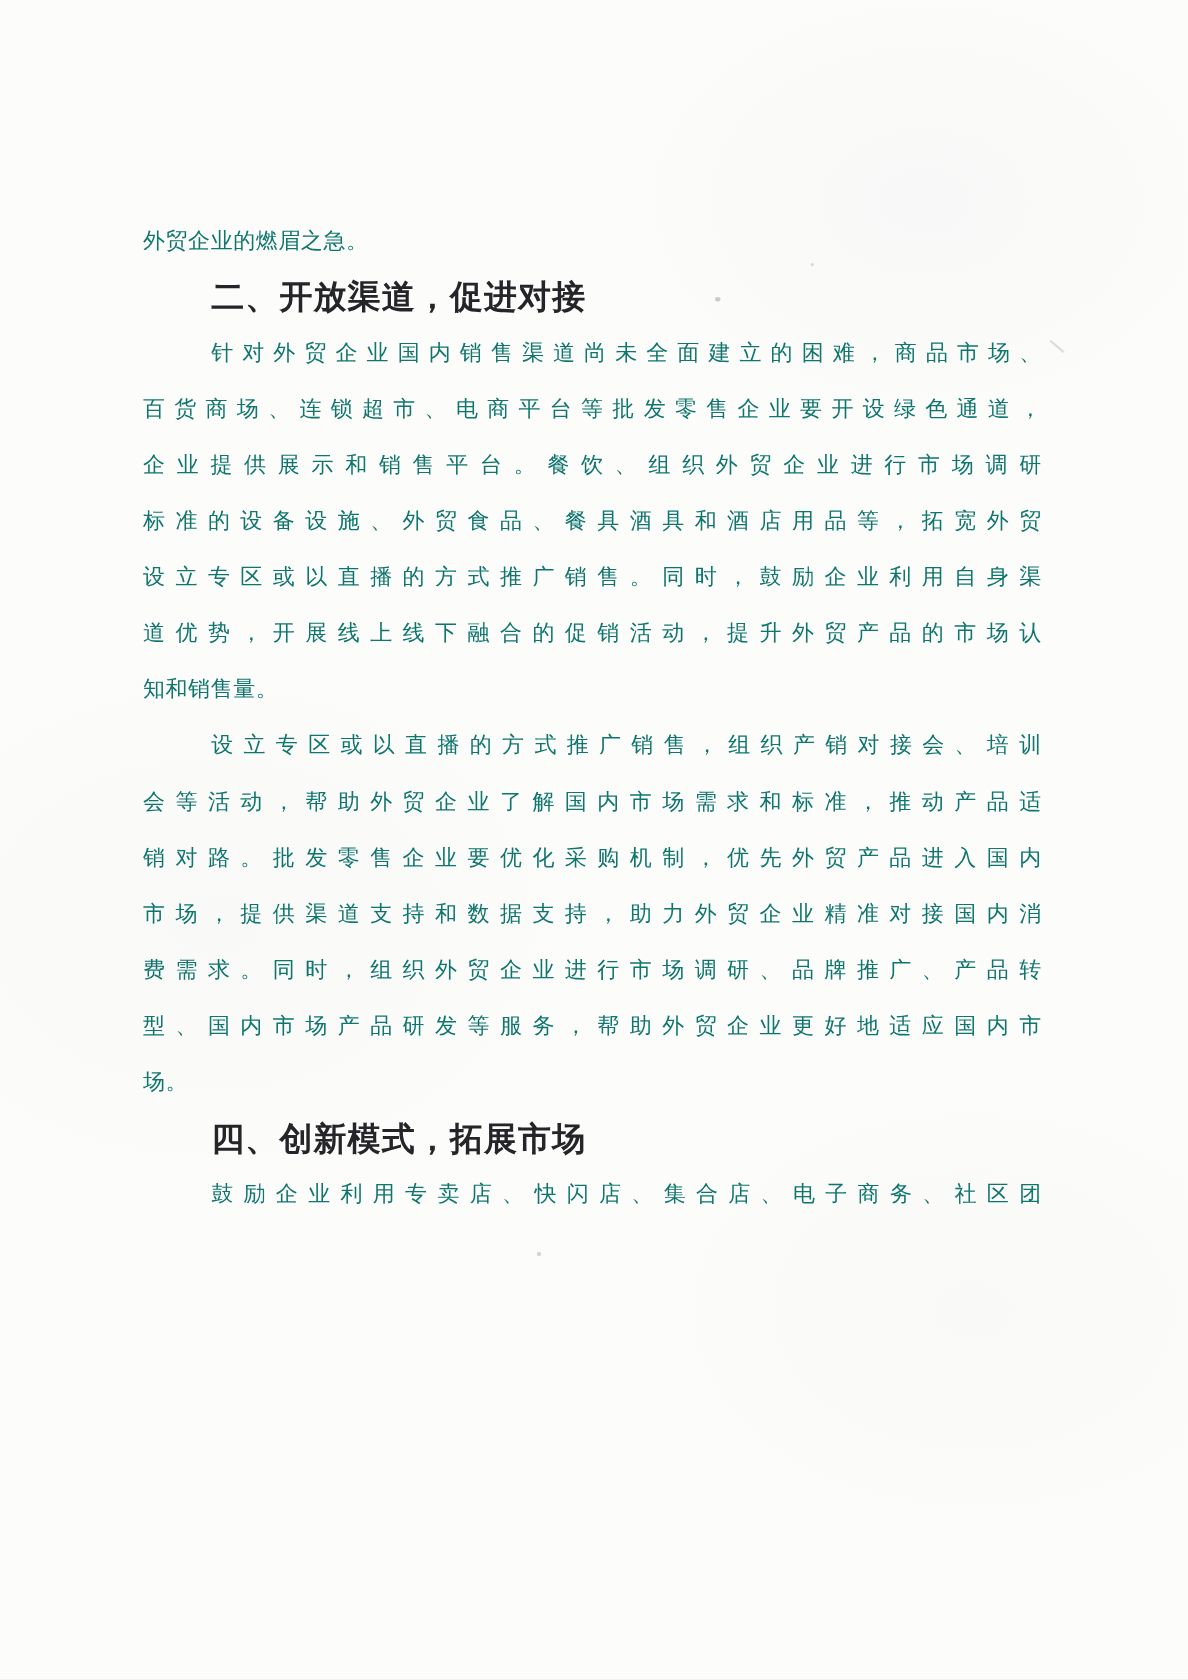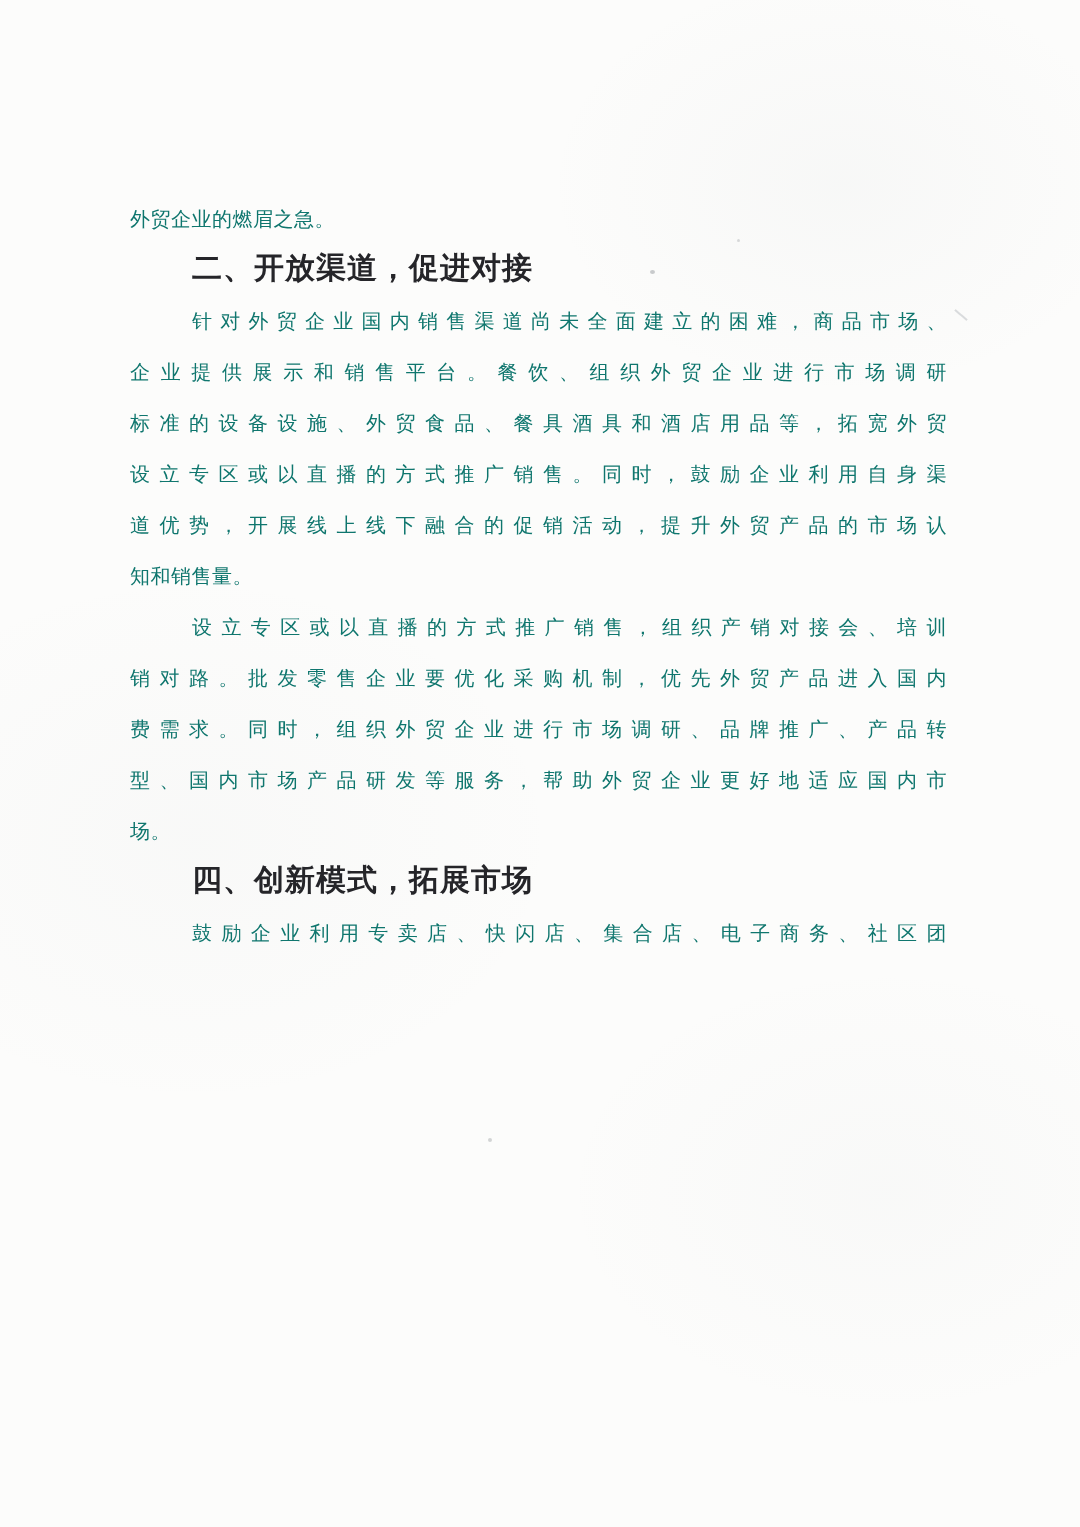--- a/index.html
+++ b/index.html
@@ -44,21 +44,21 @@
   .line.fill {
     white-space: normal;
     text-align: justify;
     text-align-last: justify;
     -moz-text-align-last: justify;
   }
   .line.indent {
     text-indent: 62px;
   }
   .line.heading {
-    font-family: Liberation Mono, monospace;
+    font-family: Liberation Sans, sans-serif;
     font-weight: 700;
     font-size: 30px;
     color: #252529;
     letter-spacing: 1px;
   }
   
   .speck {
     position: absolute;
     border-radius: 50%;
     background: rgba(125, 130, 136, 0.40);
@@ -78,27 +78,30 @@
 </style>
 </head>
 <body>
 
 <div class="page">
 
   <div class="textblock">
     <div class="line">外贸企业的燃眉之急。</div>
     <div class="line heading indent">二、开放渠道，促进对接</div>
     <div class="line fill indent">针对外贸企业国内销售渠道尚未全面建立的困难，商品市场、</div>
+    <div class="line fill">百货商场、连锁超市、电商平台等批发零售企业要开设绿色通道，</div>
     <div class="line fill">企业提供展示和销售平台。餐饮、组织外贸企业进行市场调研</div>
     <div class="line fill">标准的设备设施、外贸食品、餐具酒具和酒店用品等，拓宽外贸</div>
     <div class="line fill">设立专区或以直播的方式推广销售。同时，鼓励企业利用自身渠</div>
     <div class="line fill">道优势，开展线上线下融合的促销活动，提升外贸产品的市场认</div>
     <div class="line">知和销售量。</div>
     <div class="line fill indent">设立专区或以直播的方式推广销售，组织产销对接会、培训</div>
+    <div class="line fill">会等活动，帮助外贸企业了解国内市场需求和标准，推动产品适</div>
     <div class="line fill">销对路。批发零售企业要优化采购机制，优先外贸产品进入国内</div>
+    <div class="line fill">市场，提供渠道支持和数据支持，助力外贸企业精准对接国内消</div>
     <div class="line fill">费需求。同时，组织外贸企业进行市场调研、品牌推广、产品转</div>
     <div class="line fill">型、国内市场产品研发等服务，帮助外贸企业更好地适应国内市</div>
     <div class="line">场。</div>
     <div class="line heading indent">四、创新模式，拓展市场</div>
     <div class="line fill indent">鼓励企业利用专卖店、快闪店、集合店、电子商务、社区团</div>
   </div>
 
   <div class="speck s1"></div>
   <div class="speck s2"></div>
   <div class="speck s4"></div>

